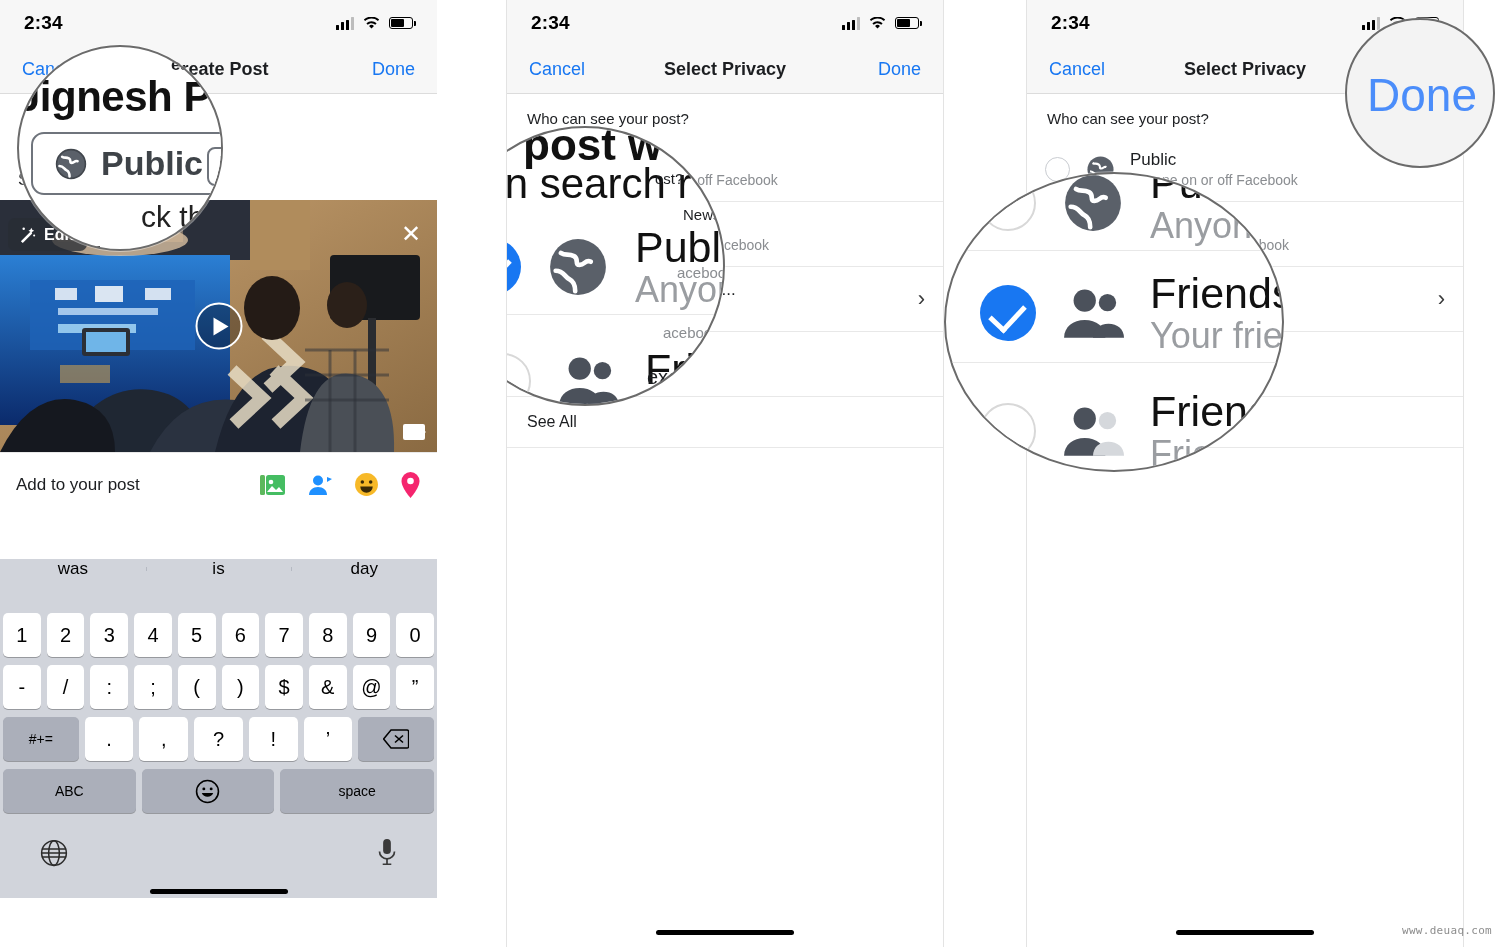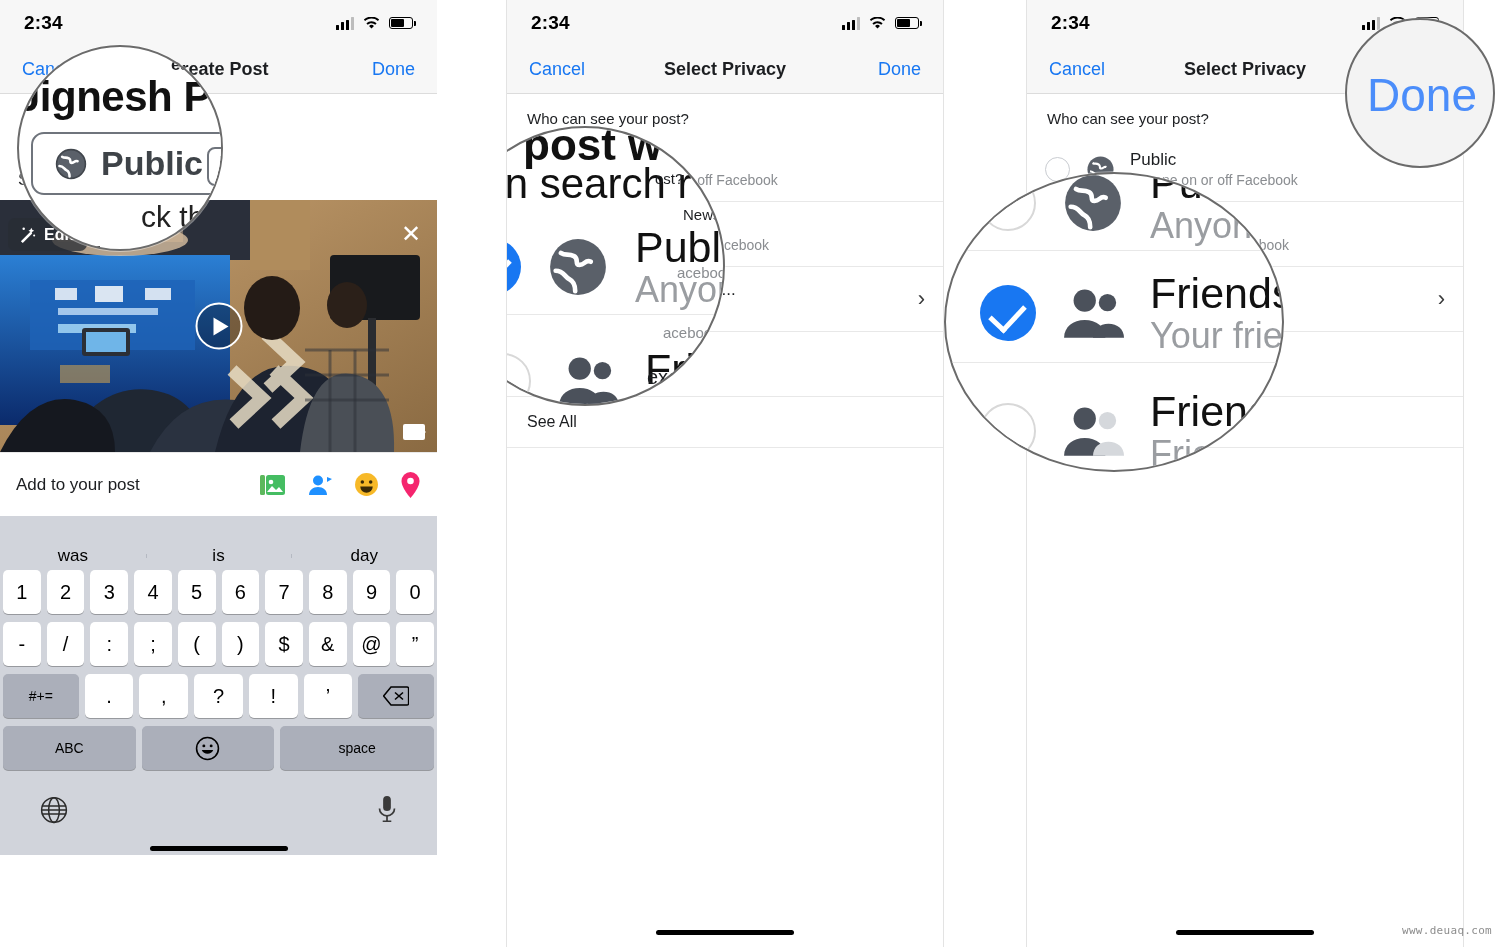--- a/index.html
+++ b/index.html
@@ -77,21 +77,21 @@
   
   .addrow {
     height:64px; display:flex; align-items:center; justify-content:space-between;
     padding:0 16px; background:#fff; border-top:1px solid #e9e9e9;
   }
   .addrow .lbl { font-size:17px; color:#1c1e21; }
   .addicons { display:flex; align-items:center; gap:21px; }
 
   
   .keyboard { background:#d1d4db; padding-bottom:4px; }
-  .predict { height:50px; display:flex; align-items:flex-end; }
+  .predict { height:50px; display:flex; align-items:flex-start;margin-top:43px; }
   .predict div { flex:1; text-align:center; font-size:17px; color:#000; position:relative; }
   .predict div + div::before { content:""; position:absolute; left:0; top:8px; bottom:8px; width:1px; background:#b5b9c2; }
   .krow { display:flex; justify-content:center; gap:6px; padding:4px 3px; }
   .key {
     background:#fff; border-radius:5px; height:44px; flex:1;
     display:flex; align-items:center; justify-content:center;
     font-size:20px; color:#000; box-shadow:0 1px 0 rgba(0,0,0,.28);
   }
   .key.dark { background:#abafba; font-size:14px; }
   .key.wide { flex:2.9; font-size:17px; }

